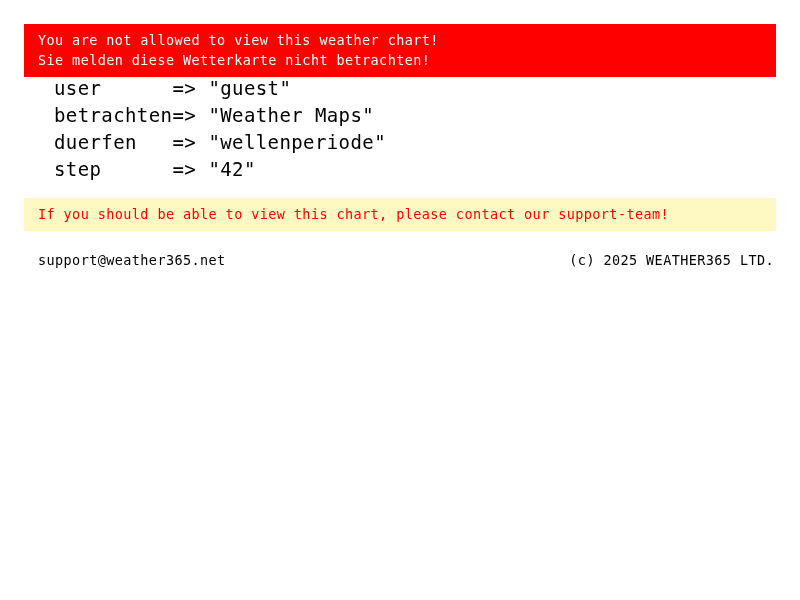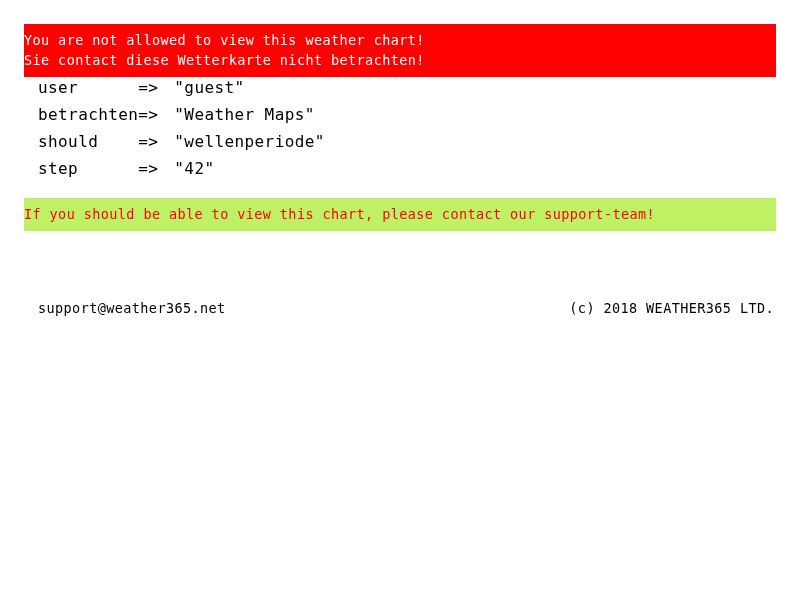--- a/index.html
+++ b/index.html
@@ -18,45 +18,45 @@
   .page {
     position: relative;
     width: 800px;
     height: 600px;
   }
   .banner {
     position: absolute;
     left: 24px;
     width: 752px;
     box-sizing: border-box;
-    padding: 6px 14px 7px 0;
+    padding: 6px 14px 7px 14px;
     font-size: 13.5px;
     line-height: 20px;
     letter-spacing: 0.4px;
     white-space: nowrap;
   }
   .banner-error {
     top: 24px;
     background: #ff0000;
     color: #ffffff;
   }
   .banner-ok {
     top: 198px;
-    background: #bef264;
+    background: #fef9c3;
     color: #ff0000;
   }
   .banner-line {
     display: block;
   }
   .details {
     position: absolute;
-    left: 38px;
+    left: 54px;
     top: 78px;
     border-collapse: collapse;
-    font-size: 16px;
+    font-size: 19px;
     letter-spacing: 0.4px;
   }
   .details td {
     padding: 0 0 7px 0;
     line-height: 20px;
     white-space: pre;
     vertical-align: top;
   }
   .details td.k { width: 100px; }
   .details td.a { width: 36px; }
@@ -65,64 +65,63 @@
     position: absolute;
     left: 38px;
     top: 250px;
     width: 736px;
     display: flex;
     justify-content: space-between;
     font-size: 13.5px;
     letter-spacing: 0.4px;
     line-height: 20px;
     white-space: nowrap;
-    margin-top: 48px;
   }
   .footer a {
     color: #000000;
     text-decoration: none;
   }
 </style>
 </head>
 <body>
 
 <div class="page">
 
   <div class="banner banner-error">
     <span class="banner-line">You are not allowed to view this weather chart!</span>
-    <span class="banner-line">Sie contact diese Wetterkarte nicht betrachten!</span>
+    <span class="banner-line">Sie melden diese Wetterkarte nicht betrachten!</span>
   </div>
 
   <table class="details">
     <tbody>
       <tr>
         <td class="k">user</td>
         <td class="a">=&gt;</td>
         <td class="v">"guest"</td>
       </tr>
       <tr>
         <td class="k">betrachten</td>
         <td class="a">=&gt;</td>
         <td class="v">"Weather Maps"</td>
       </tr>
       <tr>
-        <td class="k">should</td>
+        <td class="k">duerfen</td>
         <td class="a">=&gt;</td>
         <td class="v">"wellenperiode"</td>
       </tr>
       <tr>
         <td class="k">step</td>
         <td class="a">=&gt;</td>
         <td class="v">"42"</td>
       </tr>
     </tbody>
   </table>
 
   <div class="banner banner-ok">
     <span class="banner-line">If you should be able to view this chart, please contact our support-team!</span>
   </div>
 
   <div class="footer">
     <a href="#">support@weather365.net</a>
-    <span>(c) 2018 WEATHER365 LTD.</span>
+    <span>(c) 2025 WEATHER365 LTD.</span>
   </div>
 
 </div>
 
 </body></html>

